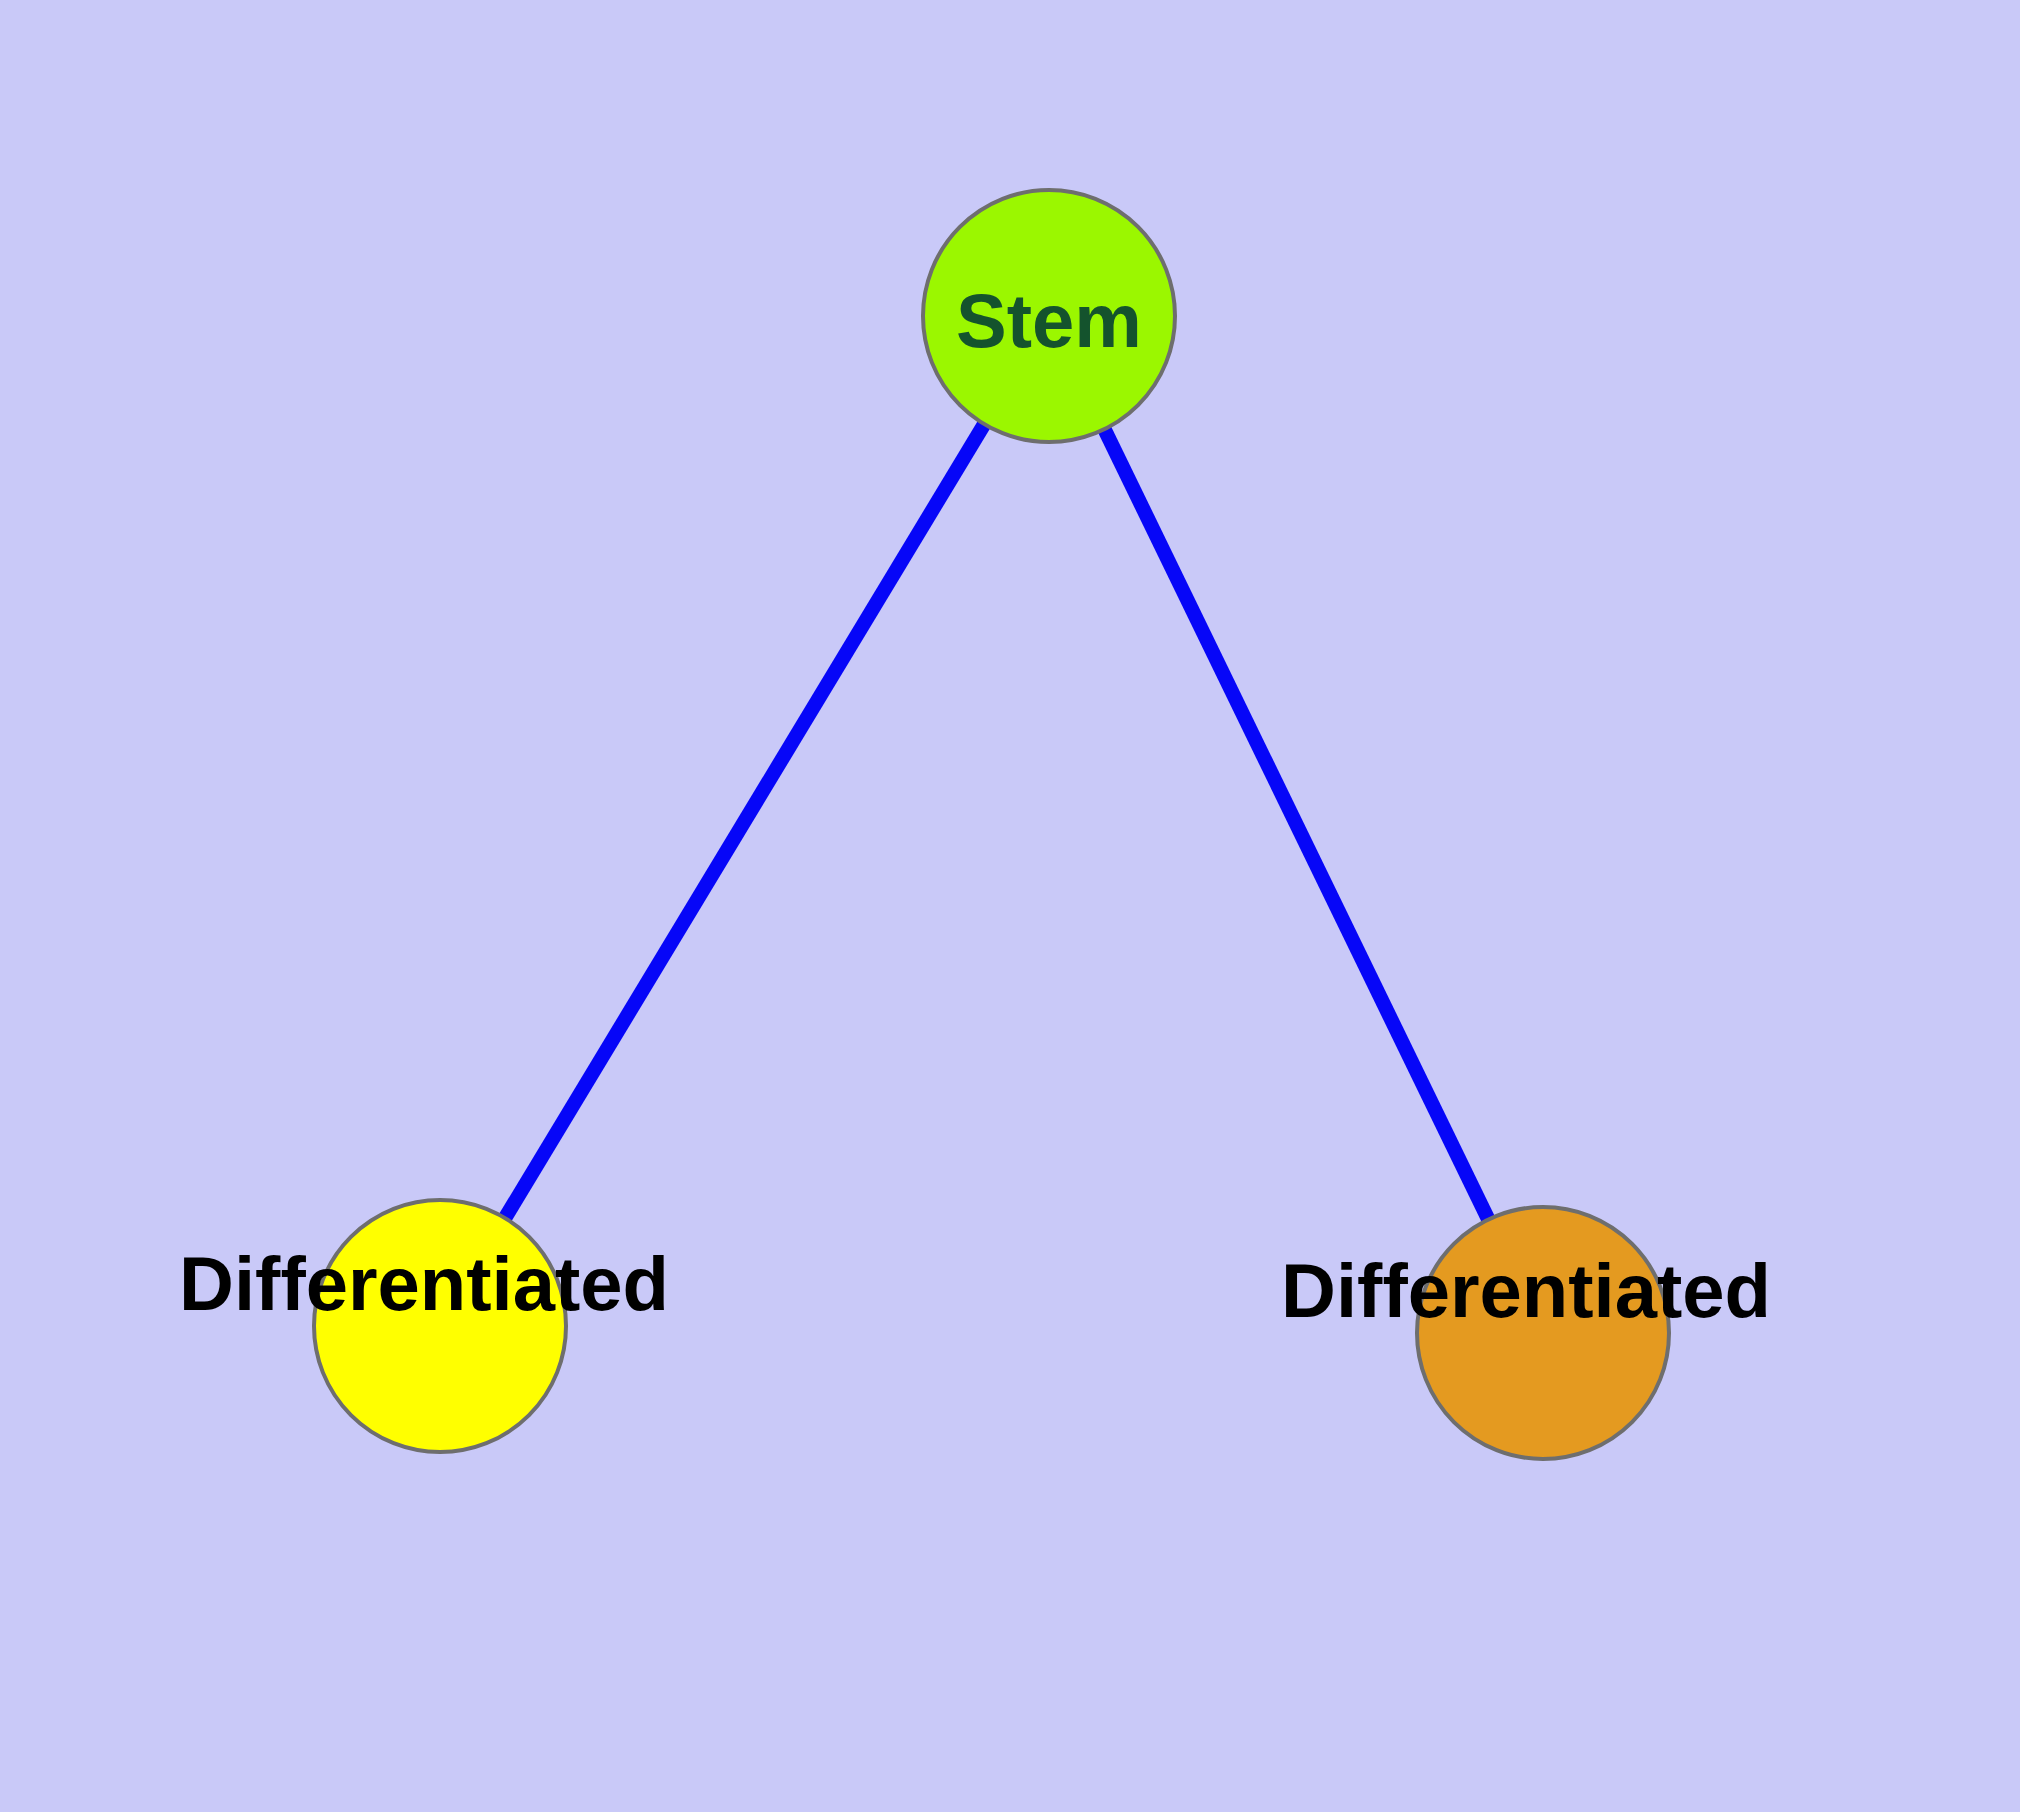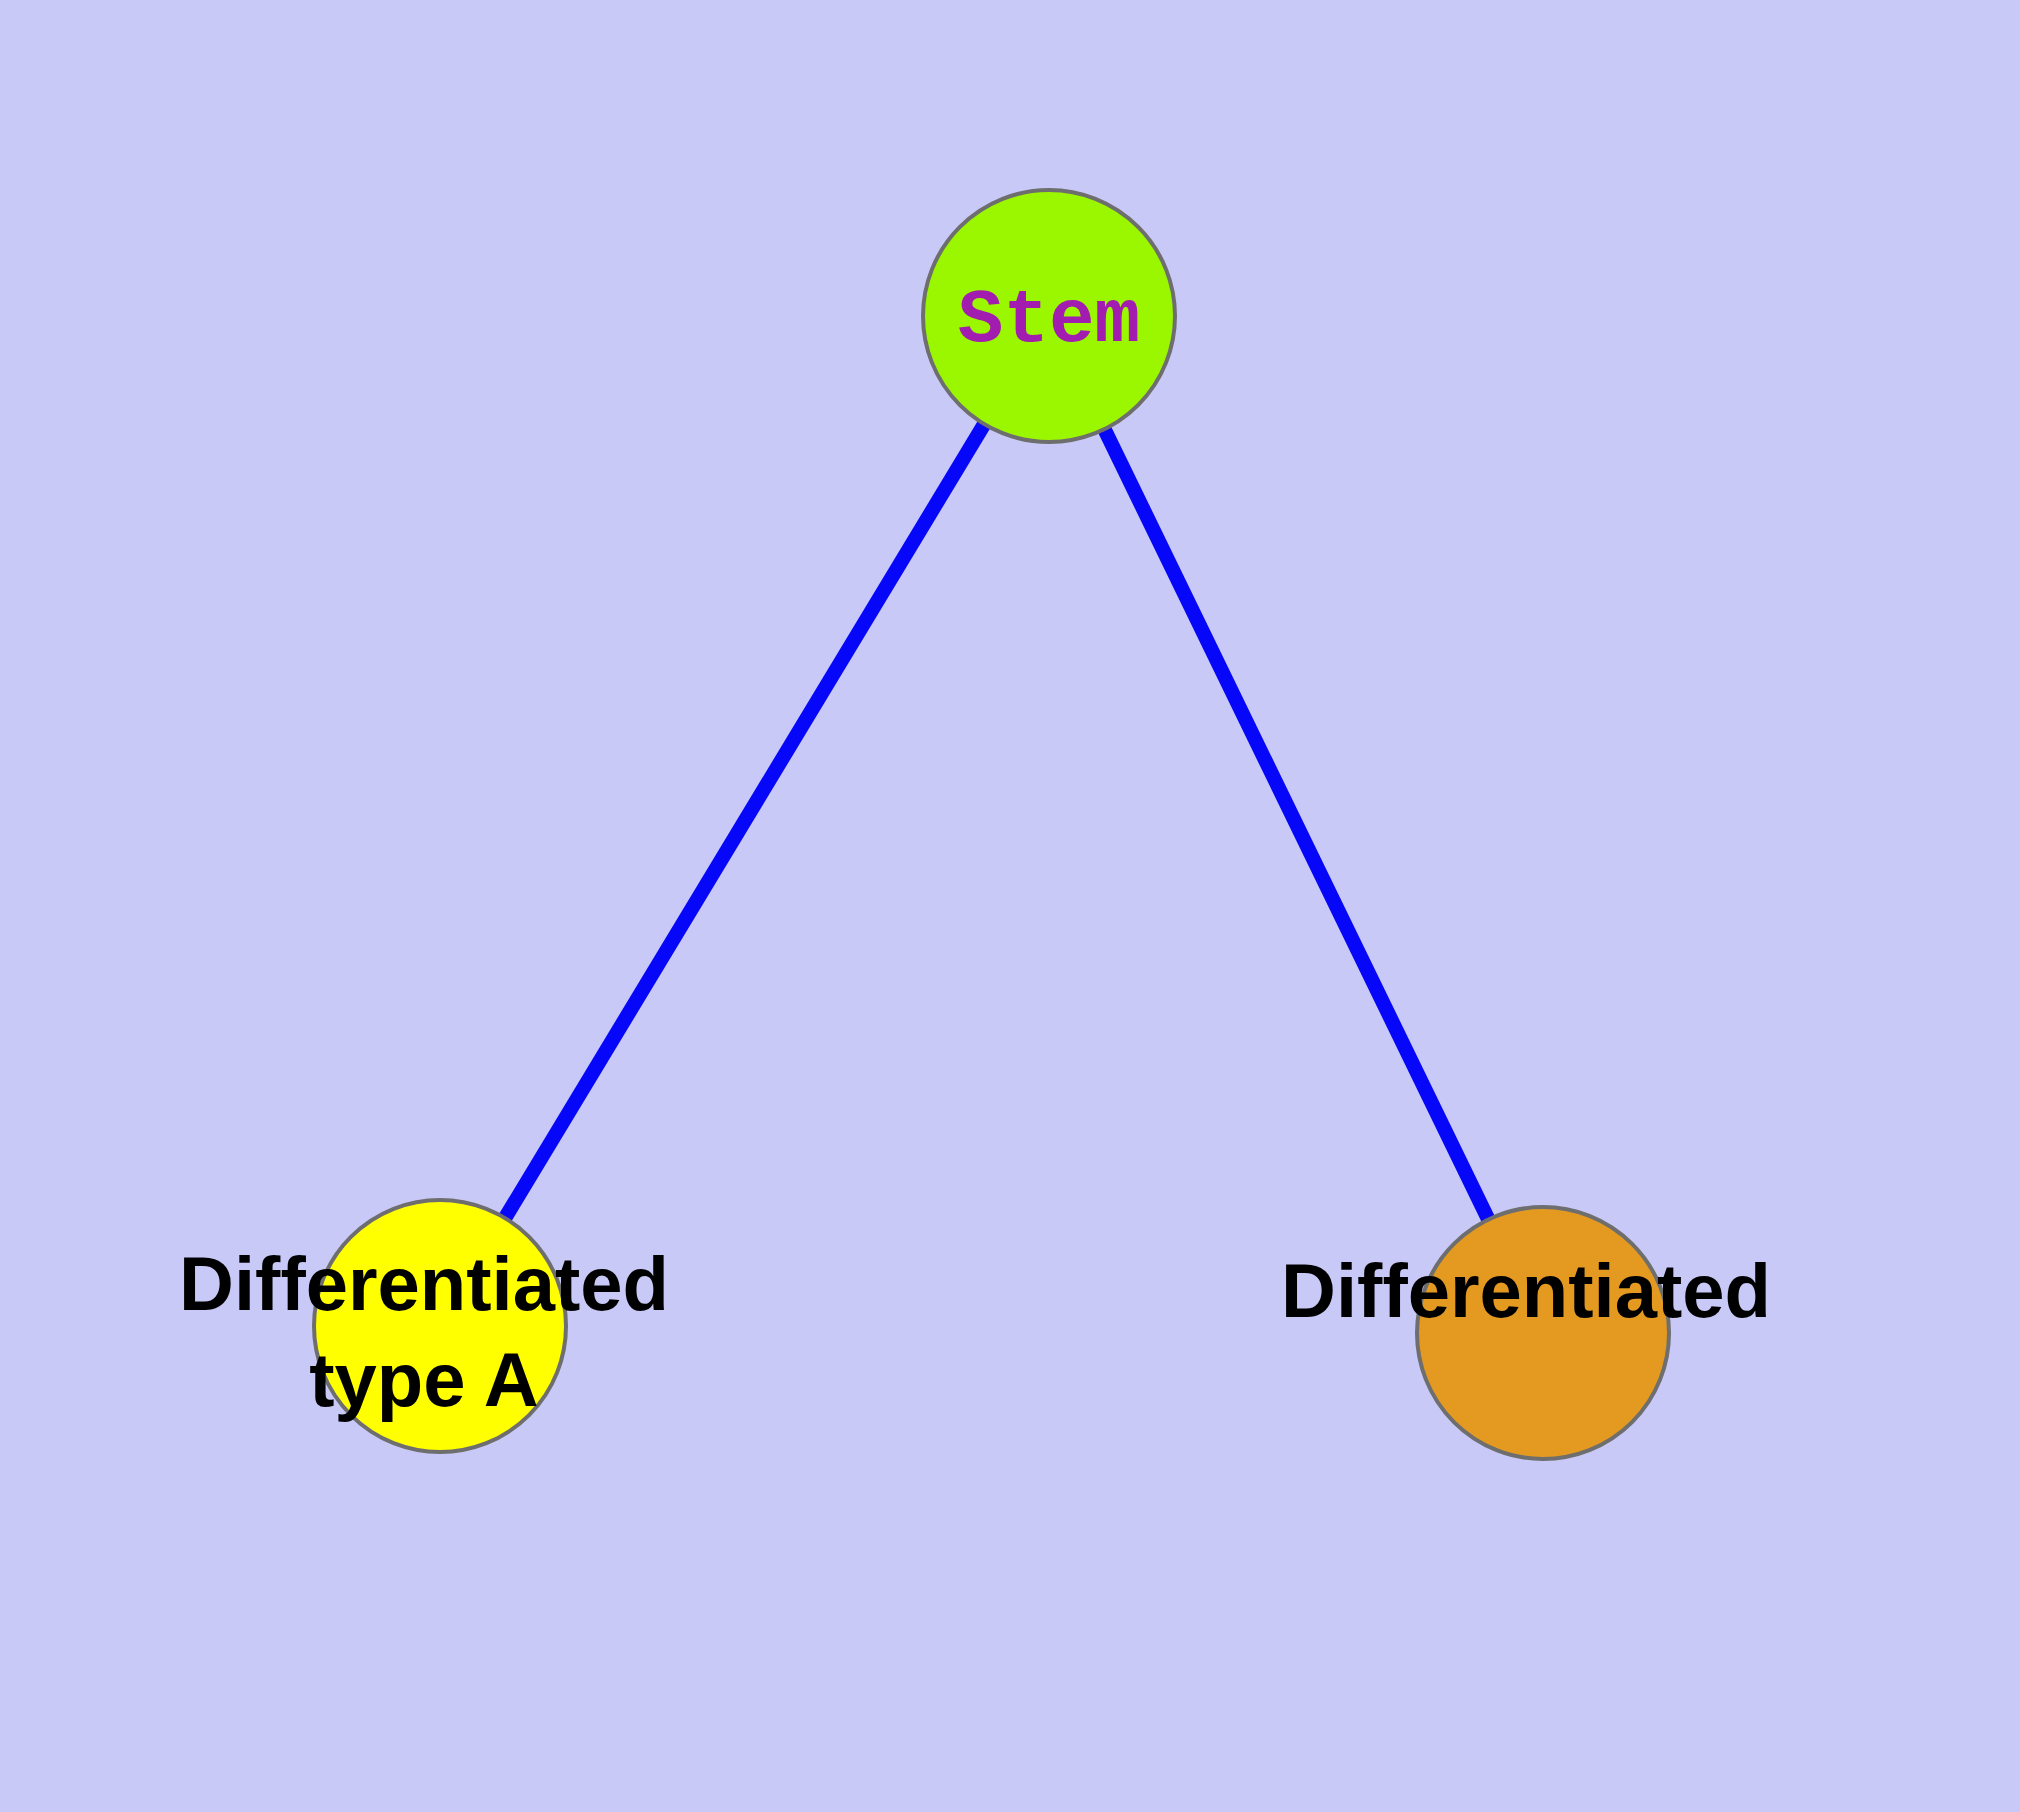--- a/index.html
+++ b/index.html
@@ -61,27 +61,26 @@
     <line class="edge" x1="1238" y1="373" x2="519" y2="1564" style="stroke: rgb(6, 6, 248);"></line>
     <line class="edge" x1="1238" y1="373" x2="1821" y2="1573" style="stroke: rgb(6, 6, 248);"></line>
   </svg>
 
   <div class="node" id="node-stem" style="background-color: rgb(155, 247, 0); border-color: rgb(110, 110, 110);"></div>
 
   <div class="node" id="node-type-a" style="background-color: rgb(255, 255, 0); border-color: rgb(110, 110, 110);"></div>
 
   <div class="node" id="node-type-b" style="background-color: rgb(228, 154, 32); border-color: rgb(110, 110, 110);"></div>
 
-  <div class="node-label" id="label-stem" style="color: #a21caf; font-family: Liberation Mono, monospace;">
+  <div class="node-label" id="label-stem" style="color: #14532d;">
     <span class="label-line">Stem</span>
   </div>
 
   <div class="node-label" id="label-type-a" style="color: rgb(0, 0, 0);">
     <span class="label-line">Differentiated</span>
-    <span class="label-line">type A</span>
   </div>
 
   <div class="node-label" id="label-type-b" style="color: rgb(0, 0, 0);">
     <span class="label-line">Differentiated</span>
   </div>
 
 </div>
 
 
 </body></html>

